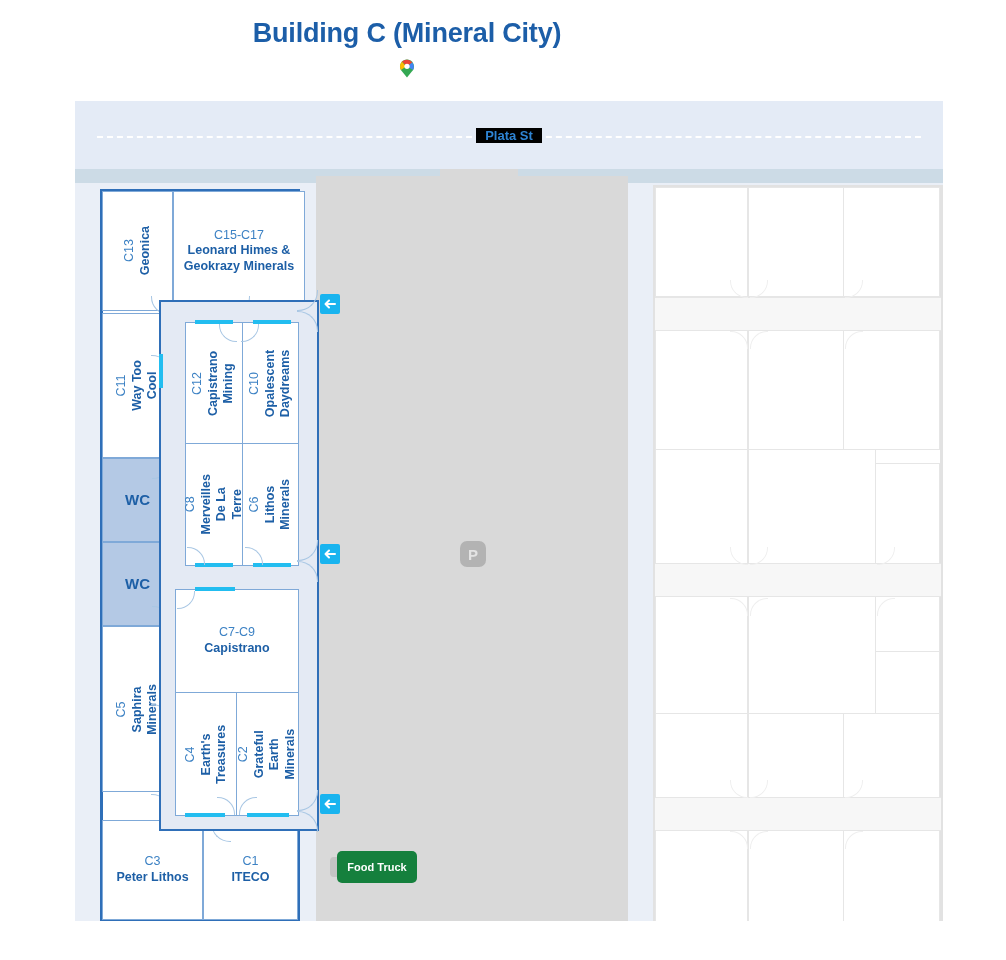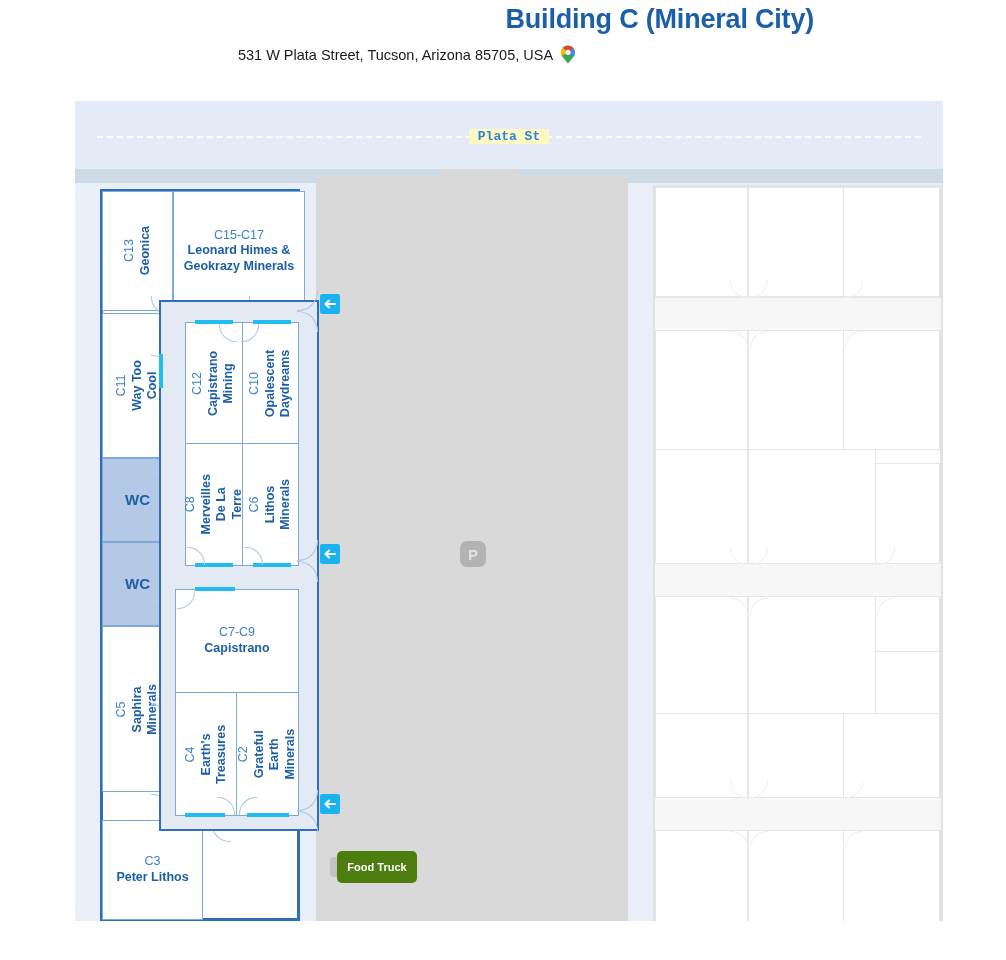--- a/index.html
+++ b/index.html
@@ -2,21 +2,21 @@
 <html><head>
 <meta charset="utf-8">
 <style>
   html,body{margin:0;padding:0;}
   body{
     width:1006px;height:960px;background:#ffffff;
     font-family:"Liberation Sans","DejaVu Sans",sans-serif;
     overflow:hidden;position:relative;
   }
   
-  .hdr{width:814px;text-align:right;padding-top:4px;box-sizing:border-box;}
+  .hdr{width:814px;text-align:center;padding-top:18px;box-sizing:border-box;}
   .hdr-title{
     font-size:27px;font-weight:bold;color:#1c5ea8;letter-spacing:-0.2px;line-height:1.15;
   }
   .hdr-sub{
     margin-top:10px;font-size:14.5px;color:#1a1a1a;
     display:flex;align-items:center;justify-content:center;gap:7px;
   }
   .pin{width:16px;height:19px;display:inline-block;position:relative;flex:0 0 auto;}
 
   
@@ -27,35 +27,35 @@
   
   .street{position:absolute;left:0;top:0;width:868px;height:68px;background:#e4ebf6;}
   .street-dash{
     position:absolute;left:22px;top:35px;width:824px;height:0;
     border-top:2px dashed #ffffff;
   }
   .street-name{
     position:absolute;left:0;top:27px;width:868px;text-align:center;
     font-size:13px;font-weight:bold;color:#2e84d4;
   }
-  .street-name span{background:#fef9c3;padding:0 9px;font-family:Liberation Mono, monospace;}
+  .street-name span{background:#000000;padding:0 9px;}
   
   .sidewalk{position:absolute;left:0;top:68px;width:868px;height:14px;background:#ccdbe6;}
   .sidewalk-gap{position:absolute;top:68px;width:78px;height:14px;background:#d9d9d9;}
 
   
   .lot{position:absolute;left:241px;top:75px;width:312px;height:745px;background:#d9d9d9;}
   .lot-p{
     position:absolute;left:385px;top:440px;width:26px;height:26px;border-radius:7px;
     background:#b3b3b3;color:#e3e3e3;font-size:15px;font-weight:bold;
     display:flex;align-items:center;justify-content:center;
   }
   .foodtruck{
     position:absolute;left:262px;top:750px;width:80px;height:32px;border-radius:5px;
-    background:#4d7c0f;color:#ffffff;font-size:11px;font-weight:bold;
+    background:#15803d;color:#ffffff;font-size:11px;font-weight:bold;
     display:flex;align-items:center;justify-content:center;
   }
   .foodtruck-tab{
     position:absolute;left:255px;top:756px;width:16px;height:20px;border-radius:4px 0 0 4px;
     background:#c4c4c4;
   }
 
   
   .arrow{
     position:absolute;width:20px;height:20px;background:#19b4ef;border-radius:2px;
@@ -106,21 +106,20 @@
 </style>
 </head>
 <body>
 
 <div class="hdr">
   <div class="hdr-title">
     <span>Building C</span>
     <span>(Mineral City)</span>
   </div>
   <div class="hdr-sub">
-    <span>531 W Plata Street, Tucson, Arizona 85705, USA</span>
     <span class="pin">
       <svg viewBox="0 0 16 19" width="16" height="19">
         <path d="M8 0.5a7 7 0 0 1 6.1 10.4L8 18.5 1.9 10.9A7 7 0 0 1 8 0.5z" fill="#34a853"></path>
         <path d="M1.9 10.9A7 7 0 0 1 1 7.5 7 7 0 0 1 3 2.6l4 4.9z" fill="#fbbc04"></path>
         <path d="M3 2.6A7 7 0 0 1 13.3 3.6L8 7.5z" fill="#ea4335"></path>
         <path d="M13.3 3.6A7 7 0 0 1 14.1 10.9L8 7.5z" fill="#4285f4"></path>
         <circle cx="8" cy="7.3" r="2.6" fill="#ffffff"></circle>
       </svg>
     </span>
   </div>
@@ -213,20 +212,26 @@
     </div>
     <div class="door door-v" style="left:66px;top:478px;height:32px"></div>
     <div class="door door-v" style="left:66px;top:536px;height:34px"></div>
     <div class="swing" style="left:48px;top:512px;width:19px;height:19px;border-radius:0 19px 0 0;border-bottom:none;border-left:none"></div>
     <div class="swing" style="left:48px;top:602px;width:19px;height:19px;border-radius:0 19px 0 0;border-bottom:none;border-left:none"></div>
 
     <div class="rm rm-bd" style="left:-1px;top:628px;width:101px;height:100px">
       <div class="lbl">
         <div class="u">C3</div>
         <div class="n">Peter Lithos</div>
+      </div>
+    </div>
+    <div class="rm rm-bd" style="left:100px;top:628px;width:95px;height:100px">
+      <div class="lbl">
+        <div class="u">C1</div>
+        <div class="n">ITECO</div>
       </div>
     </div>
     <div class="swing" style="left:108px;top:630px;width:19px;height:19px;border-radius:0 0 0 19px;border-top:none;border-right:none"></div>
   </div>
 
   <div class="corr">
 
     <div class="inner" style="left:24px;top:20px;width:58px;height:122px">
       <div class="lbl">
           <div class="lbl-rot">

